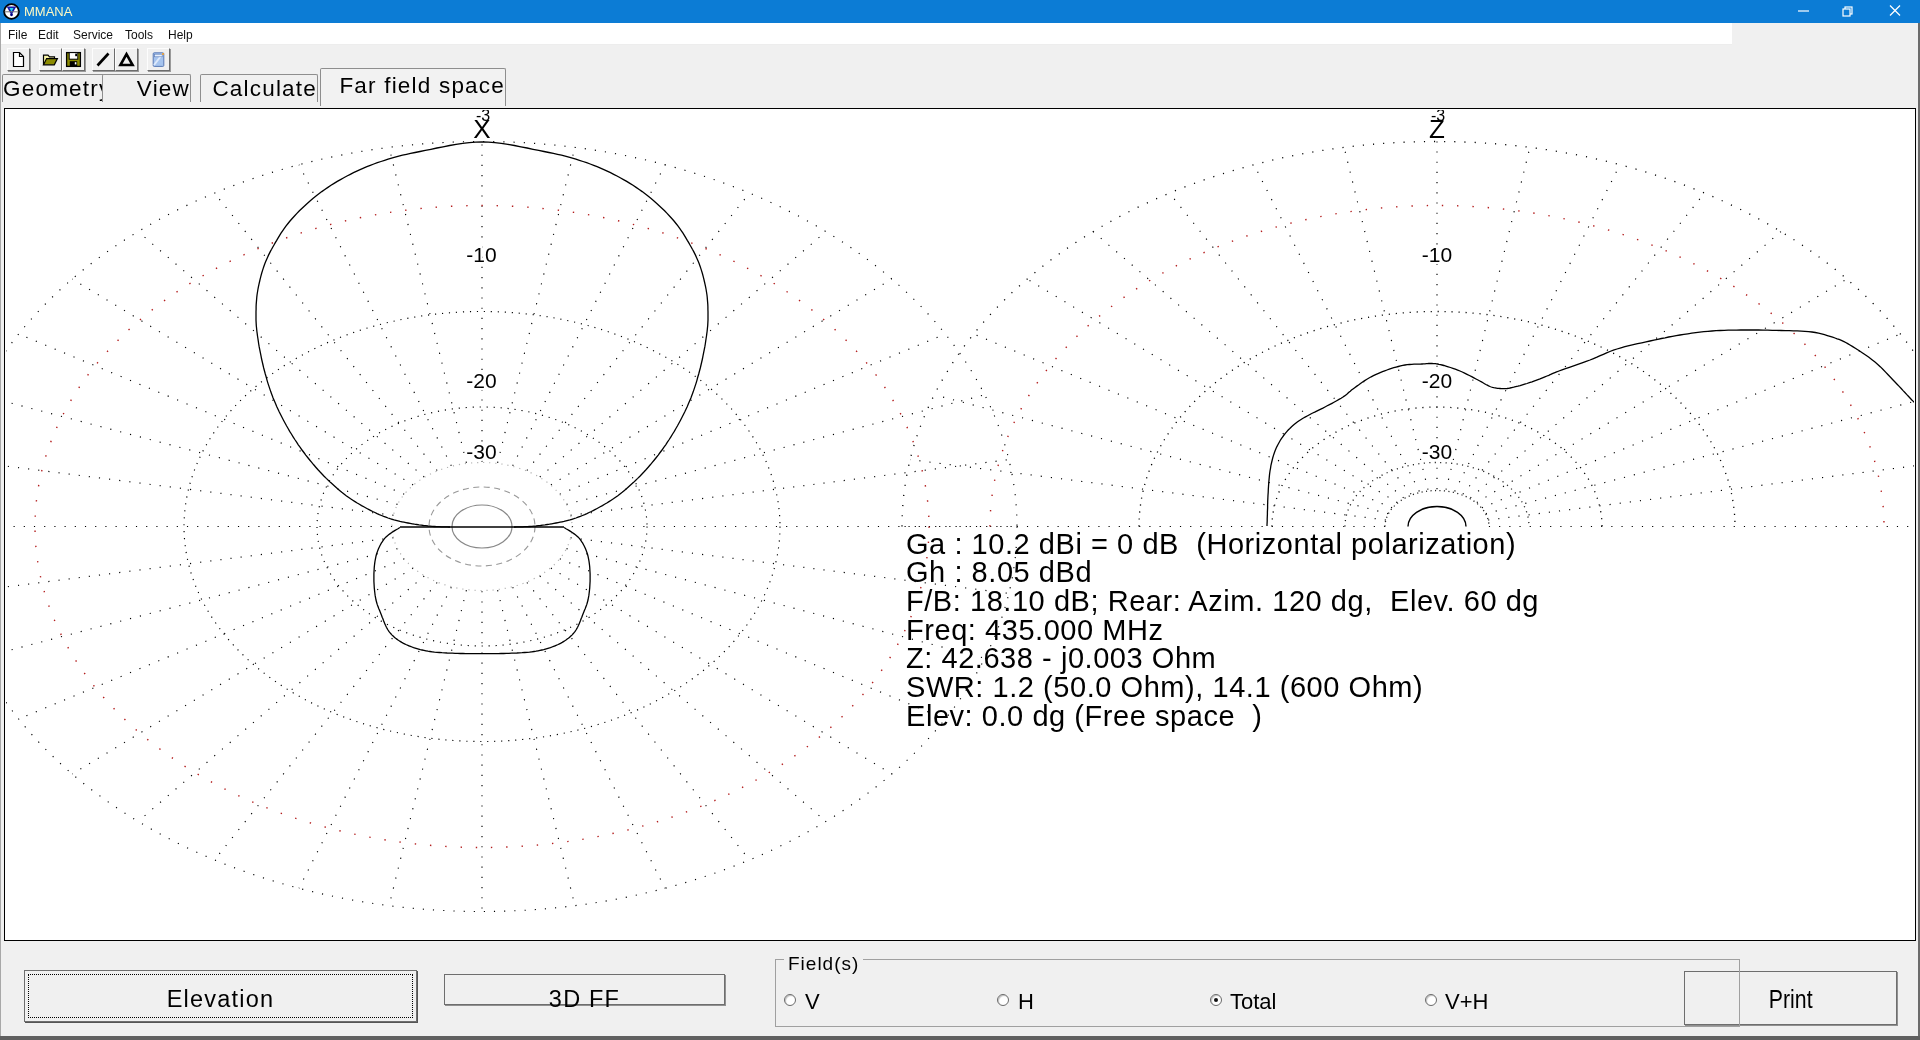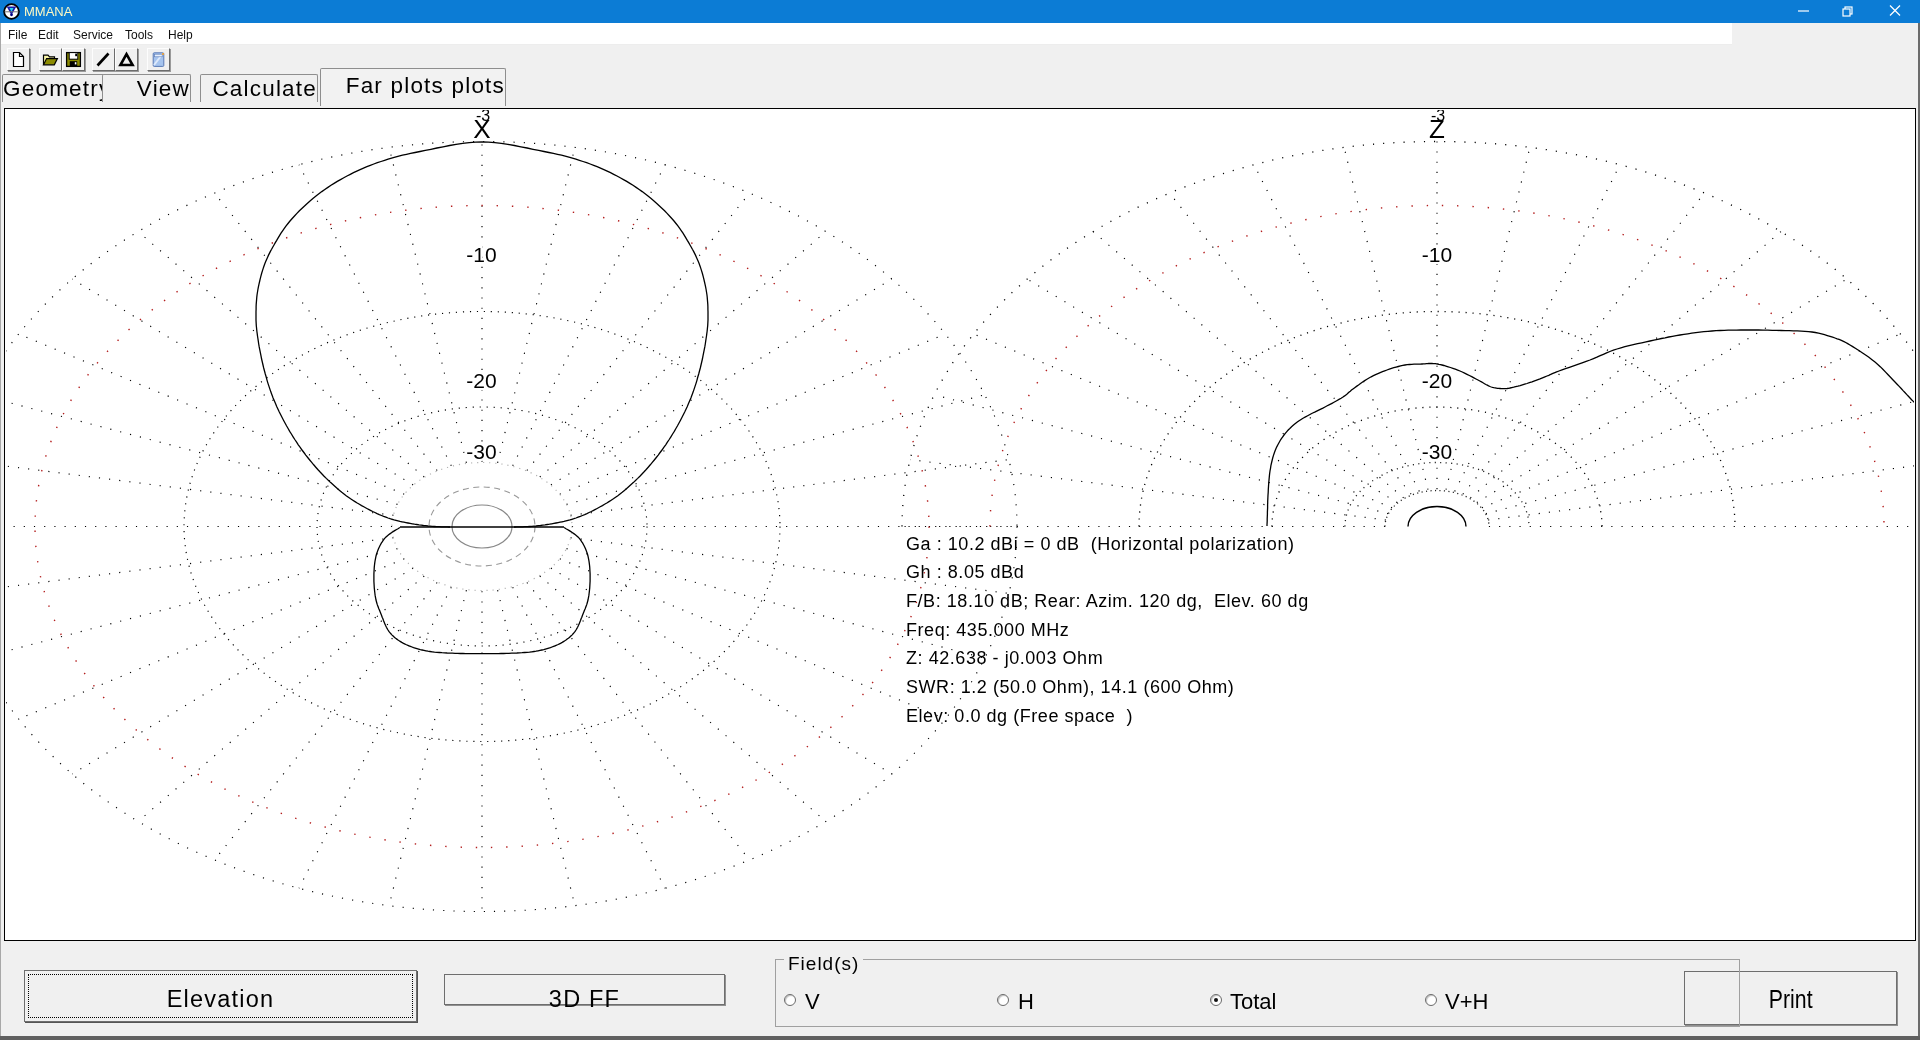--- a/index.html
+++ b/index.html
@@ -7,21 +7,21 @@
 #title-text{position:absolute;left:24px;top:4px;color:#fef9c3;font-size:13px}
 #menubar{position:absolute;left:0;top:23px;width:1732px;height:22px;background:#fff;border-bottom:1px solid #ededed}
 .menu-item{position:absolute;top:4.5px;font-size:12px;color:#101010}
 #toolbar{position:absolute;left:0;top:45px;width:1920px;height:28px;background:#f0f0f0}
 .tbtn{position:absolute;top:3px;width:23px;height:23px;background:#f0f0f0;border:1px solid;border-color:#fdfdfd #6c6c6c #6c6c6c #fdfdfd;box-shadow:1px 1px 0 #9a9a9a}
 .tbtn svg{position:absolute;left:2px;top:2px}
 #tabrow{position:absolute;left:0;top:73px;width:1920px;height:35px;background:#f0f0f0}
 .tab{position:absolute;top:1px;height:28px;background:#f0f0f0;border:1px solid #8e8e8e;border-bottom:none;border-radius:2px 2px 0 0;font-size:22.5px;letter-spacing:1.2px;text-align:right;color:#000;line-height:28px}
 .tab.active{top:-5px;height:38px;background:#f2f2f2;line-height:34px;z-index:2}
 #plotarea{position:absolute;left:4px;top:108px;width:1912px;height:833px;background:#fff;border:1.5px solid #000}
-#infotext{position:absolute;left:906px;top:529.5px;font-size:18px;letter-spacing:0.55px;line-height:28.7px;color:#000;white-space:pre}
+#infotext{position:absolute;left:906px;top:529.5px;font-size:29px;letter-spacing:0.55px;line-height:28.7px;color:#000;white-space:pre}
 #bottombar{position:absolute;left:0;top:941px;width:1920px;height:95px;background:#f0f0f0}
 .btn{position:absolute;background:#f0f0f0;border:1px solid #6e6e6e;font-size:23.5px;letter-spacing:1.2px;color:#000;text-align:center;box-shadow:1px 1px 0 #909090}
 #btn-elev{left:24px;top:970px;width:393px;height:52px;line-height:56px;box-shadow:1px 1px 0 #555}
 #btn-elev .focus{position:absolute;left:3px;top:3px;right:3px;bottom:3px;border:1px dotted #000}
 #btn-3dff{left:444px;top:974px;width:281px;height:31px;line-height:49px}
 #btn-print{left:1684px;top:971px;width:213px;height:54px;line-height:54px;font-size:25px;letter-spacing:0}
 #groupbox{position:absolute;left:775px;top:959px;width:965px;height:68px;border:1px solid #a0a0a0}
 #gb-label{position:absolute;left:8px;top:-7px;background:#f0f0f0;padding:0 4px;font-size:19px;letter-spacing:1px}
 .radio{position:absolute;top:34px;width:12px;height:12px;border-radius:50%;background:#fff;border:1px solid #6a6a6a;box-shadow:inset 1px 1px 1px #c0c0c0}
 .radio.sel::after{content:"";position:absolute;left:3px;top:3px;width:4px;height:4px;border-radius:50%;background:#111}
@@ -185,21 +185,21 @@
         <path d="M4,14 L12.5,3" stroke="#dde9fb" stroke-width="2"></path>
         <rect x="4.6" y="3.2" width="7.6" height="2.6" fill="#e8f0fc" stroke="#5a7ab5" stroke-width=".6"></rect>
         <circle cx="13" cy="3" r="1.1" fill="#f0a030"></circle>
       </svg>
     </div>
 </div>
 <div id="tabrow">
  <div class="tab" style="left:2px;width:109px">Geometry</div>
  <div class="tab" style="left:102px;width:89px">View</div>
  <div class="tab" style="left:200px;width:118px">Calculate</div>
- <div class="tab active" style="left:320px;width:186px">Far plots plots</div>
+ <div class="tab active" style="left:320px;width:186px">Far field space</div>
 </div>
 <div id="infotext">Ga : 10.2 dBi = 0 dB  (Horizontal polarization)
 Gh : 8.05 dBd
 F/B: 18.10 dB; Rear: Azim. 120 dg,  Elev. 60 dg
 Freq: 435.000 MHz
 Z: 42.638 - j0.003 Ohm
 SWR: 1.2 (50.0 Ohm), 14.1 (600 Ohm)
 Elev: 0.0 dg (Free space  )</div>
 <div id="bottombar"></div>
 <div class="btn" id="btn-elev">Elevation<div class="focus"></div></div>

